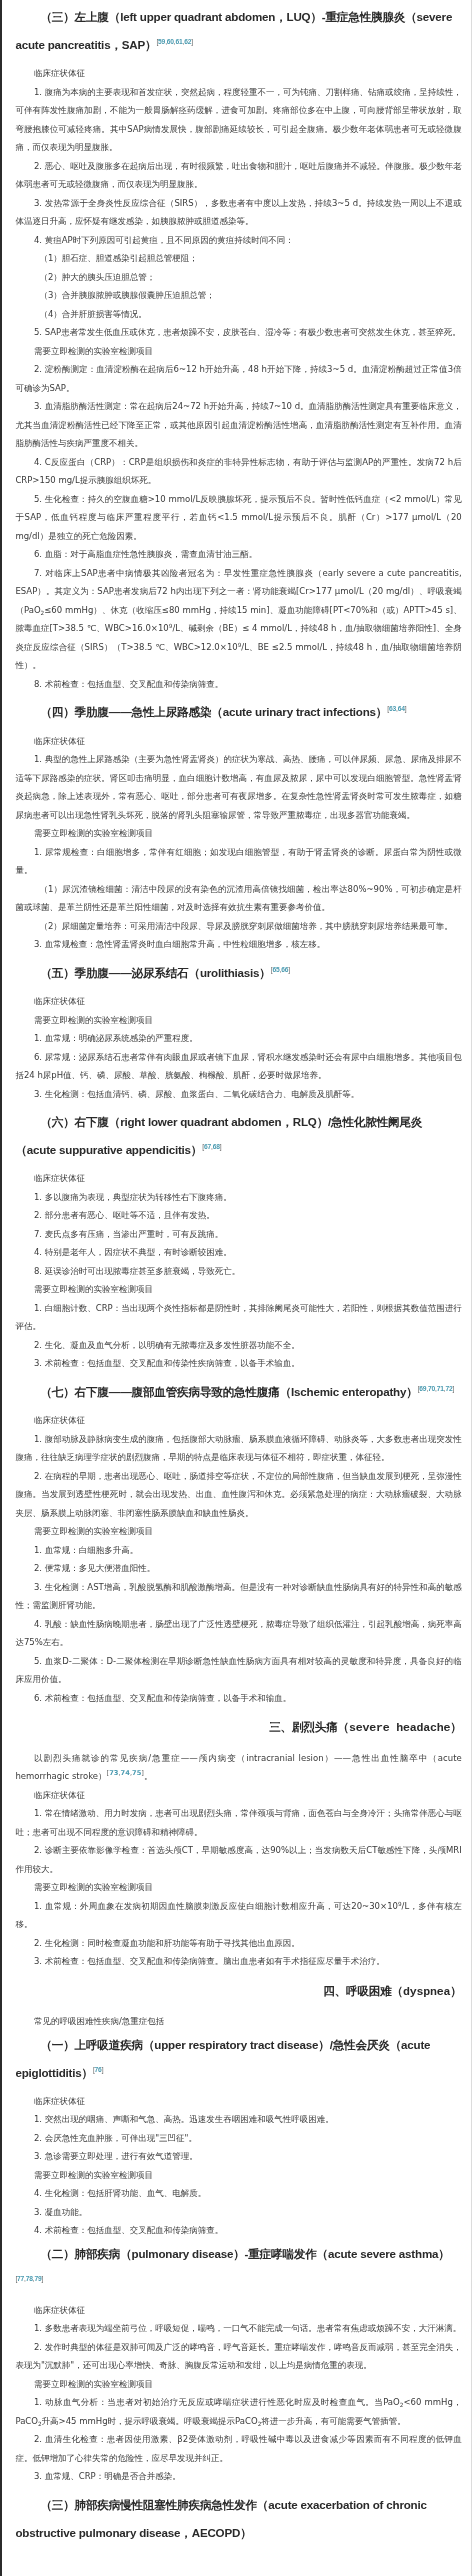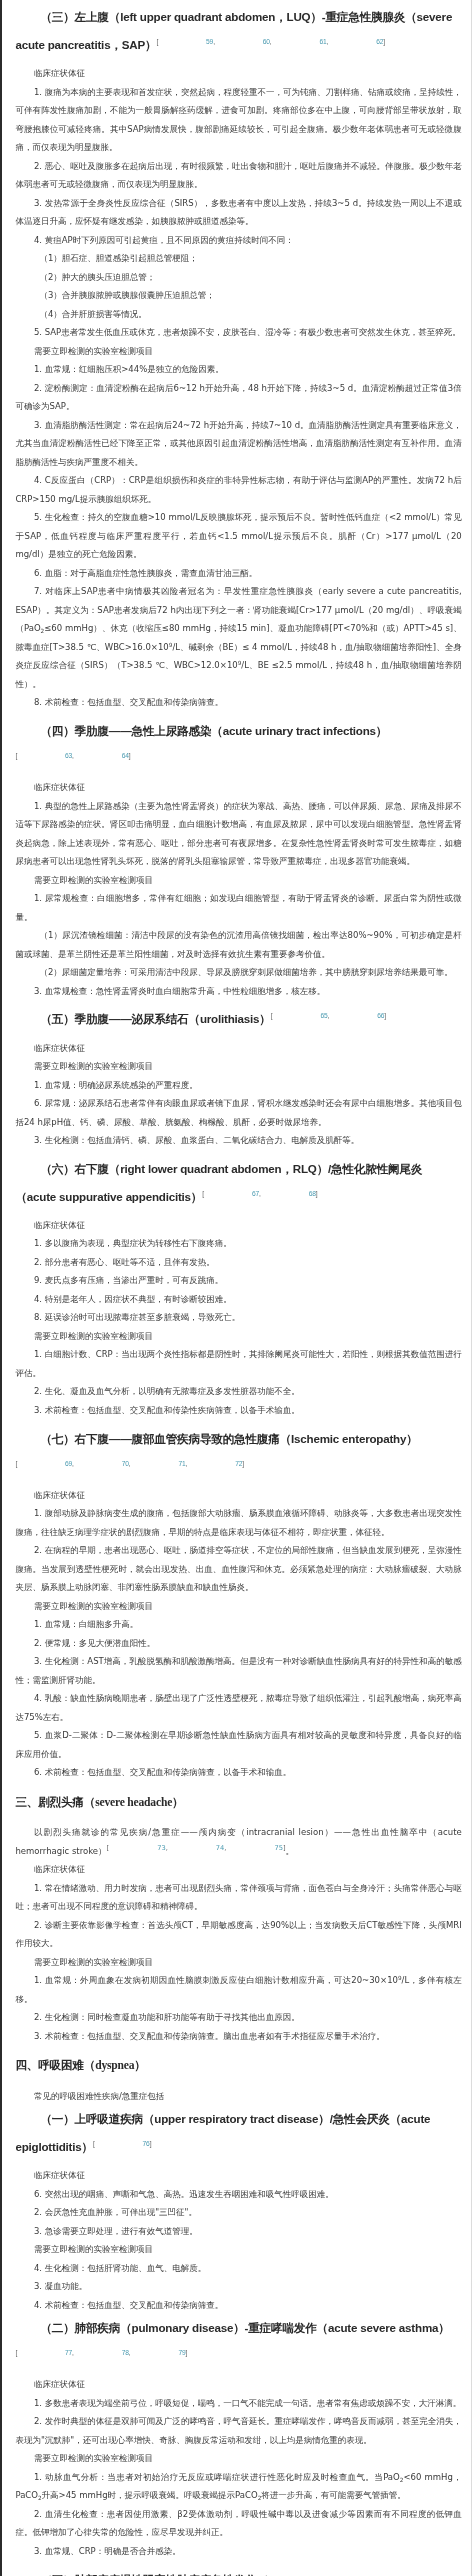--- a/index.html
+++ b/index.html
@@ -13,26 +13,26 @@
     padding: 3.1px 9.3px 0 13.4px;
     font-family: "DejaVu Sans", "Liberation Sans", sans-serif;
     color: #3a3a3a; font-size: 8.5px; line-height: 18.5px;
   }
   .h3 {
     font-family: "Liberation Sans", "DejaVu Sans", sans-serif;
     font-weight: bold; font-size: 11.6px; line-height: 28px; color: #2a2a2a;
     text-indent: 25px; margin: 0 0 5.2px 0; letter-spacing: -0.2px;
   }
   .h2 {
-    font-family: Liberation Serif, serif;
+    font-family: Liberation Mono, monospace;
     font-weight: bold; font-size: 11.6px; line-height: 28px; color: #2a2a2a;
-    text-align: left; margin: 7.2px 0 6.2px 0; letter-spacing: -0.2px;
+    text-align: right; margin: 7.2px 0 6.2px 0; letter-spacing: -0.2px;
   }
   .cite { font-size: 6.7px; vertical-align: super; line-height: 0; color: #5f5f5f; font-weight: normal; }
-  .cite a { color: #4a9ab0; text-decoration: none; font-weight: normal; padding-left: 48px; }
+  .cite a { color: #4a9ab0; text-decoration: none; font-weight: bold; }
   p { margin: 0; text-indent: 18.5px; text-align: justify; }
   p.sub { text-indent: 24px; }
   .label { text-indent: 18.5px; }
   sub { font-size: 5.7px; vertical-align: -1.5px; line-height: 0; }
   sup { font-size: 5.7px; vertical-align: 3.1px; line-height: 0; }
   .gap { height: 5.2px; }
 </style>
 </head>
 <body>
 
@@ -44,21 +44,20 @@
   <p>1. 腹痛为本病的主要表现和首发症状，突然起病，程度轻重不一，可为钝痛、刀割样痛、钻痛或绞痛，呈持续性，可伴有阵发性腹痛加剧，不能为一般胃肠解痉药缓解，进食可加剧。疼痛部位多在中上腹，可向腰背部呈带状放射，取弯腰抱膝位可减轻疼痛。其中SAP病情发展快，腹部剧痛延续较长，可引起全腹痛。极少数年老体弱患者可无或轻微腹痛，而仅表现为明显腹胀。</p>
   <p>2. 恶心、呕吐及腹胀多在起病后出现，有时很频繁，吐出食物和胆汁，呕吐后腹痛并不减轻。伴腹胀。极少数年老体弱患者可无或轻微腹痛，而仅表现为明显腹胀。</p>
   <p>3. 发热常源于全身炎性反应综合征（SIRS），多数患者有中度以上发热，持续3~5 d。持续发热一周以上不退或体温逐日升高，应怀疑有继发感染，如胰腺脓肿或胆道感染等。</p>
   <p>4. 黄疸AP时下列原因可引起黄疸，且不同原因的黄疸持续时间不同：</p>
   <p class="sub">（1）胆石症、胆道感染引起胆总管梗阻；</p>
   <p class="sub">（2）肿大的胰头压迫胆总管；</p>
   <p class="sub">（3）合并胰腺脓肿或胰腺假囊肿压迫胆总管；</p>
   <p class="sub">（4）合并肝脏损害等情况。</p>
   <p>5. SAP患者常发生低血压或休克，患者烦躁不安，皮肤苍白、湿冷等；有极少数患者可突然发生休克，甚至猝死。</p>
   <p class="label">需要立即检测的实验室检测项目</p>
-  <p>1. 血常规：红细胞压积&gt;44%是独立的危险因素。</p>
   <p>2. 淀粉酶测定：血清淀粉酶在起病后6~12 h开始升高，48 h开始下降，持续3~5 d。血清淀粉酶超过正常值3倍可确诊为SAP。</p>
   <p>3. 血清脂肪酶活性测定：常在起病后24~72 h开始升高，持续7~10 d。血清脂肪酶活性测定具有重要临床意义，尤其当血清淀粉酶活性已经下降至正常，或其他原因引起血清淀粉酶活性增高，血清脂肪酶活性测定有互补作用。血清脂肪酶活性与疾病严重度不相关。</p>
   <p>4. C反应蛋白（CRP）：CRP是组织损伤和炎症的非特异性标志物，有助于评估与监测AP的严重性。发病72 h后CRP&gt;150 mg/L提示胰腺组织坏死。</p>
   <p>5. 生化检查：持久的空腹血糖&gt;10 mmol/L反映胰腺坏死，提示预后不良。暂时性低钙血症（&lt;2 mmol/L）常见于SAP，低血钙程度与临床严重程度平行，若血钙&lt;1.5 mmol/L提示预后不良。肌酐（Cr）&gt;177 μmol/L（20 mg/dl）是独立的死亡危险因素。</p>
   <p>6. 血脂：对于高脂血症性急性胰腺炎，需查血清甘油三酯。</p>
   <p><span>7. 对临床上SAP患者中病情极其凶险者冠名为：早发性重症急性胰腺炎（early severe a cute pancreatitis, ESAP）。其定义为：SAP患者发病后72 h内出现下列之一者：肾功能衰竭[Cr&gt;177 μmol/L（20 mg/dl）、呼吸衰竭（PaO</span><sub>2</sub><span>≤60 mmHg）、休克（收缩压≤80 mmHg，持续15 min]、凝血功能障碍[PT&lt;70%和（或）APTT&gt;45 s]、脓毒血症[T&gt;38.5 ℃、WBC&gt;16.0×10</span><sup>9</sup><span>/L、碱剩余（BE）≤ 4 mmol/L，持续48 h，血/抽取物细菌培养阳性]、全身炎症反应综合征（SIRS）（T&gt;38.5 ℃、WBC&gt;12.0×10</span><sup>9</sup><span>/L、BE ≤2.5 mmol/L，持续48 h，血/抽取物细菌培养阴性）。</span></p>
   <p>8. 术前检查：包括血型、交叉配血和传染病筛查。</p>
   <div class="gap"></div>
 
   <div class="h3"><span>（四）季肋腹——急性上尿路感染（acute urinary tract infections）</span><span class="cite">[<a>63</a>,<a>64</a>]</span></div>
@@ -76,21 +75,21 @@
   <p class="label">需要立即检测的实验室检测项目</p>
   <p>1. 血常规：明确泌尿系统感染的严重程度。</p>
   <p>6. 尿常规：泌尿系结石患者常伴有肉眼血尿或者镜下血尿，肾积水继发感染时还会有尿中白细胞增多。其他项目包括24 h尿pH值、钙、磷、尿酸、草酸、胱氨酸、枸橼酸、肌酐，必要时做尿培养。</p>
   <p>3. 生化检测：包括血清钙、磷、尿酸、血浆蛋白、二氧化碳结合力、电解质及肌酐等。</p>
   <div class="gap"></div>
 
   <div class="h3"><span>（六）右下腹（right lower quadrant abdomen，RLQ）/急性化脓性阑尾炎（acute suppurative appendicitis）</span><span class="cite">[<a>67</a>,<a>68</a>]</span></div>
   <p class="label">临床症状体征</p>
   <p>1. 多以腹痛为表现，典型症状为转移性右下腹疼痛。</p>
   <p>2. 部分患者有恶心、呕吐等不适，且伴有发热。</p>
-  <p>9. 麦氏点多有压痛，当渗出严重时，可有反跳痛。</p>
+  <p>7. 麦氏点多有压痛，当渗出严重时，可有反跳痛。</p>
   <p>4. 特别是老年人，因症状不典型，有时诊断较困难。</p>
   <p>8. 延误诊治时可出现脓毒症甚至多脏衰竭，导致死亡。</p>
   <p class="label">需要立即检测的实验室检测项目</p>
   <p>1. 白细胞计数、CRP：当出现两个炎性指标都是阴性时，其排除阑尾炎可能性大，若阳性，则根据其数值范围进行评估。</p>
   <p>2. 生化、凝血及血气分析，以明确有无脓毒症及多发性脏器功能不全。</p>
   <p>3. 术前检查：包括血型、交叉配血和传染性疾病筛查，以备手术输血。</p>
   <div class="gap"></div>
 
   <div class="h3"><span>（七）右下腹——腹部血管疾病导致的急性腹痛（Ischemic enteropathy）</span><span class="cite">[<a>69</a>,<a>70</a>,<a>71</a>,<a>72</a>]</span></div>
   <p class="label">临床症状体征</p>
@@ -112,21 +111,21 @@
   <p class="label">需要立即检测的实验室检测项目</p>
   <p><span>1. 血常规：外周血象在发病初期因血性脑膜刺激反应使白细胞计数相应升高，可达20~30×10</span><sup>9</sup><span>/L，多伴有核左移。</span></p>
   <p>2. 生化检测：同时检查凝血功能和肝功能等有助于寻找其他出血原因。</p>
   <p>3. 术前检查：包括血型、交叉配血和传染病筛查。脑出血患者如有手术指征应尽量手术治疗。</p>
 
   <div class="h2">四、呼吸困难（dyspnea）</div>
   <p>常见的呼吸困难性疾病/急重症包括</p>
 
   <div class="h3"><span>（一）上呼吸道疾病（upper respiratory tract disease）/急性会厌炎（acute epiglottiditis）</span><span class="cite">[<a>76</a>]</span></div>
   <p class="label">临床症状体征</p>
-  <p>6. 突然出现的咽痛、声嘶和气急、高热。迅速发生吞咽困难和吸气性呼吸困难。</p>
+  <p>1. 突然出现的咽痛、声嘶和气急、高热。迅速发生吞咽困难和吸气性呼吸困难。</p>
   <p>2. 会厌急性充血肿胀，可伴出现"三凹征"。</p>
   <p>3. 急诊需要立即处理，进行有效气道管理。</p>
   <p class="label">需要立即检测的实验室检测项目</p>
   <p>4. 生化检测：包括肝肾功能、血气、电解质。</p>
   <p>3. 凝血功能。</p>
   <p>4. 术前检查：包括血型、交叉配血和传染病筛查。</p>
 
   <div class="h3"><span>（二）肺部疾病（pulmonary disease）-重症哮喘发作（acute severe asthma）</span><span class="cite">[<a>77</a>,<a>78</a>,<a>79</a>]</span></div>
   <p class="label">临床症状体征</p>
   <p>1. 多数患者表现为端坐前弓位，呼吸短促，喘鸣，一口气不能完成一句话。患者常有焦虑或烦躁不安，大汗淋漓。</p>

